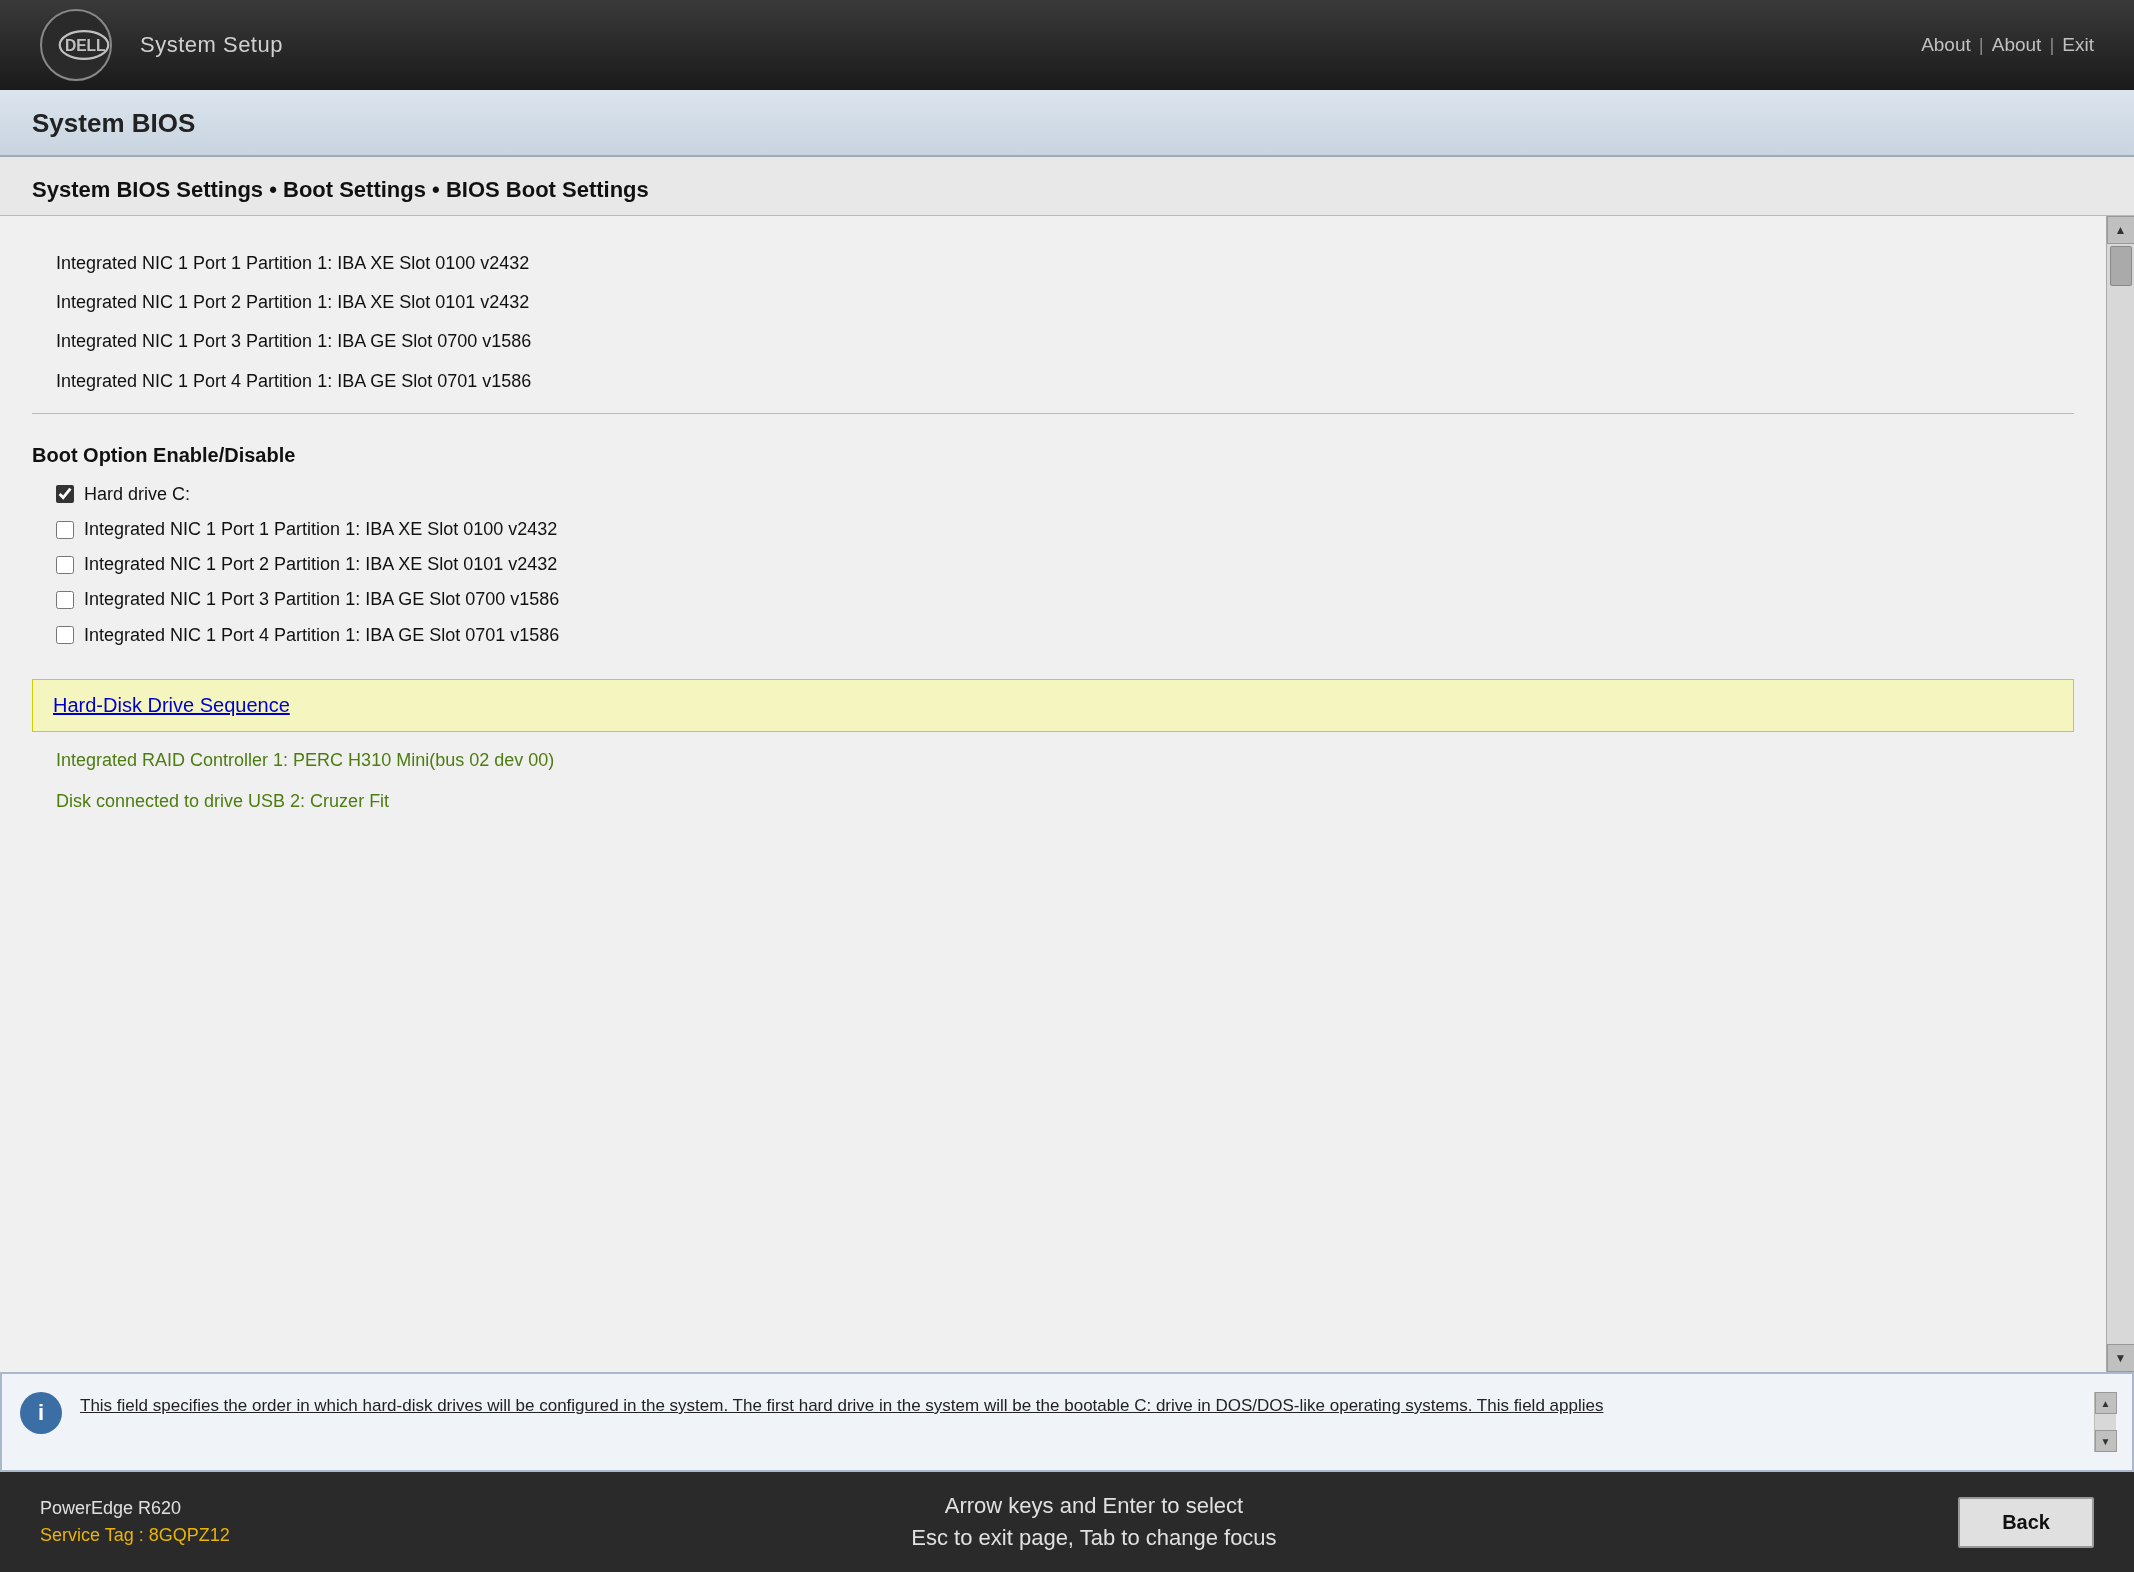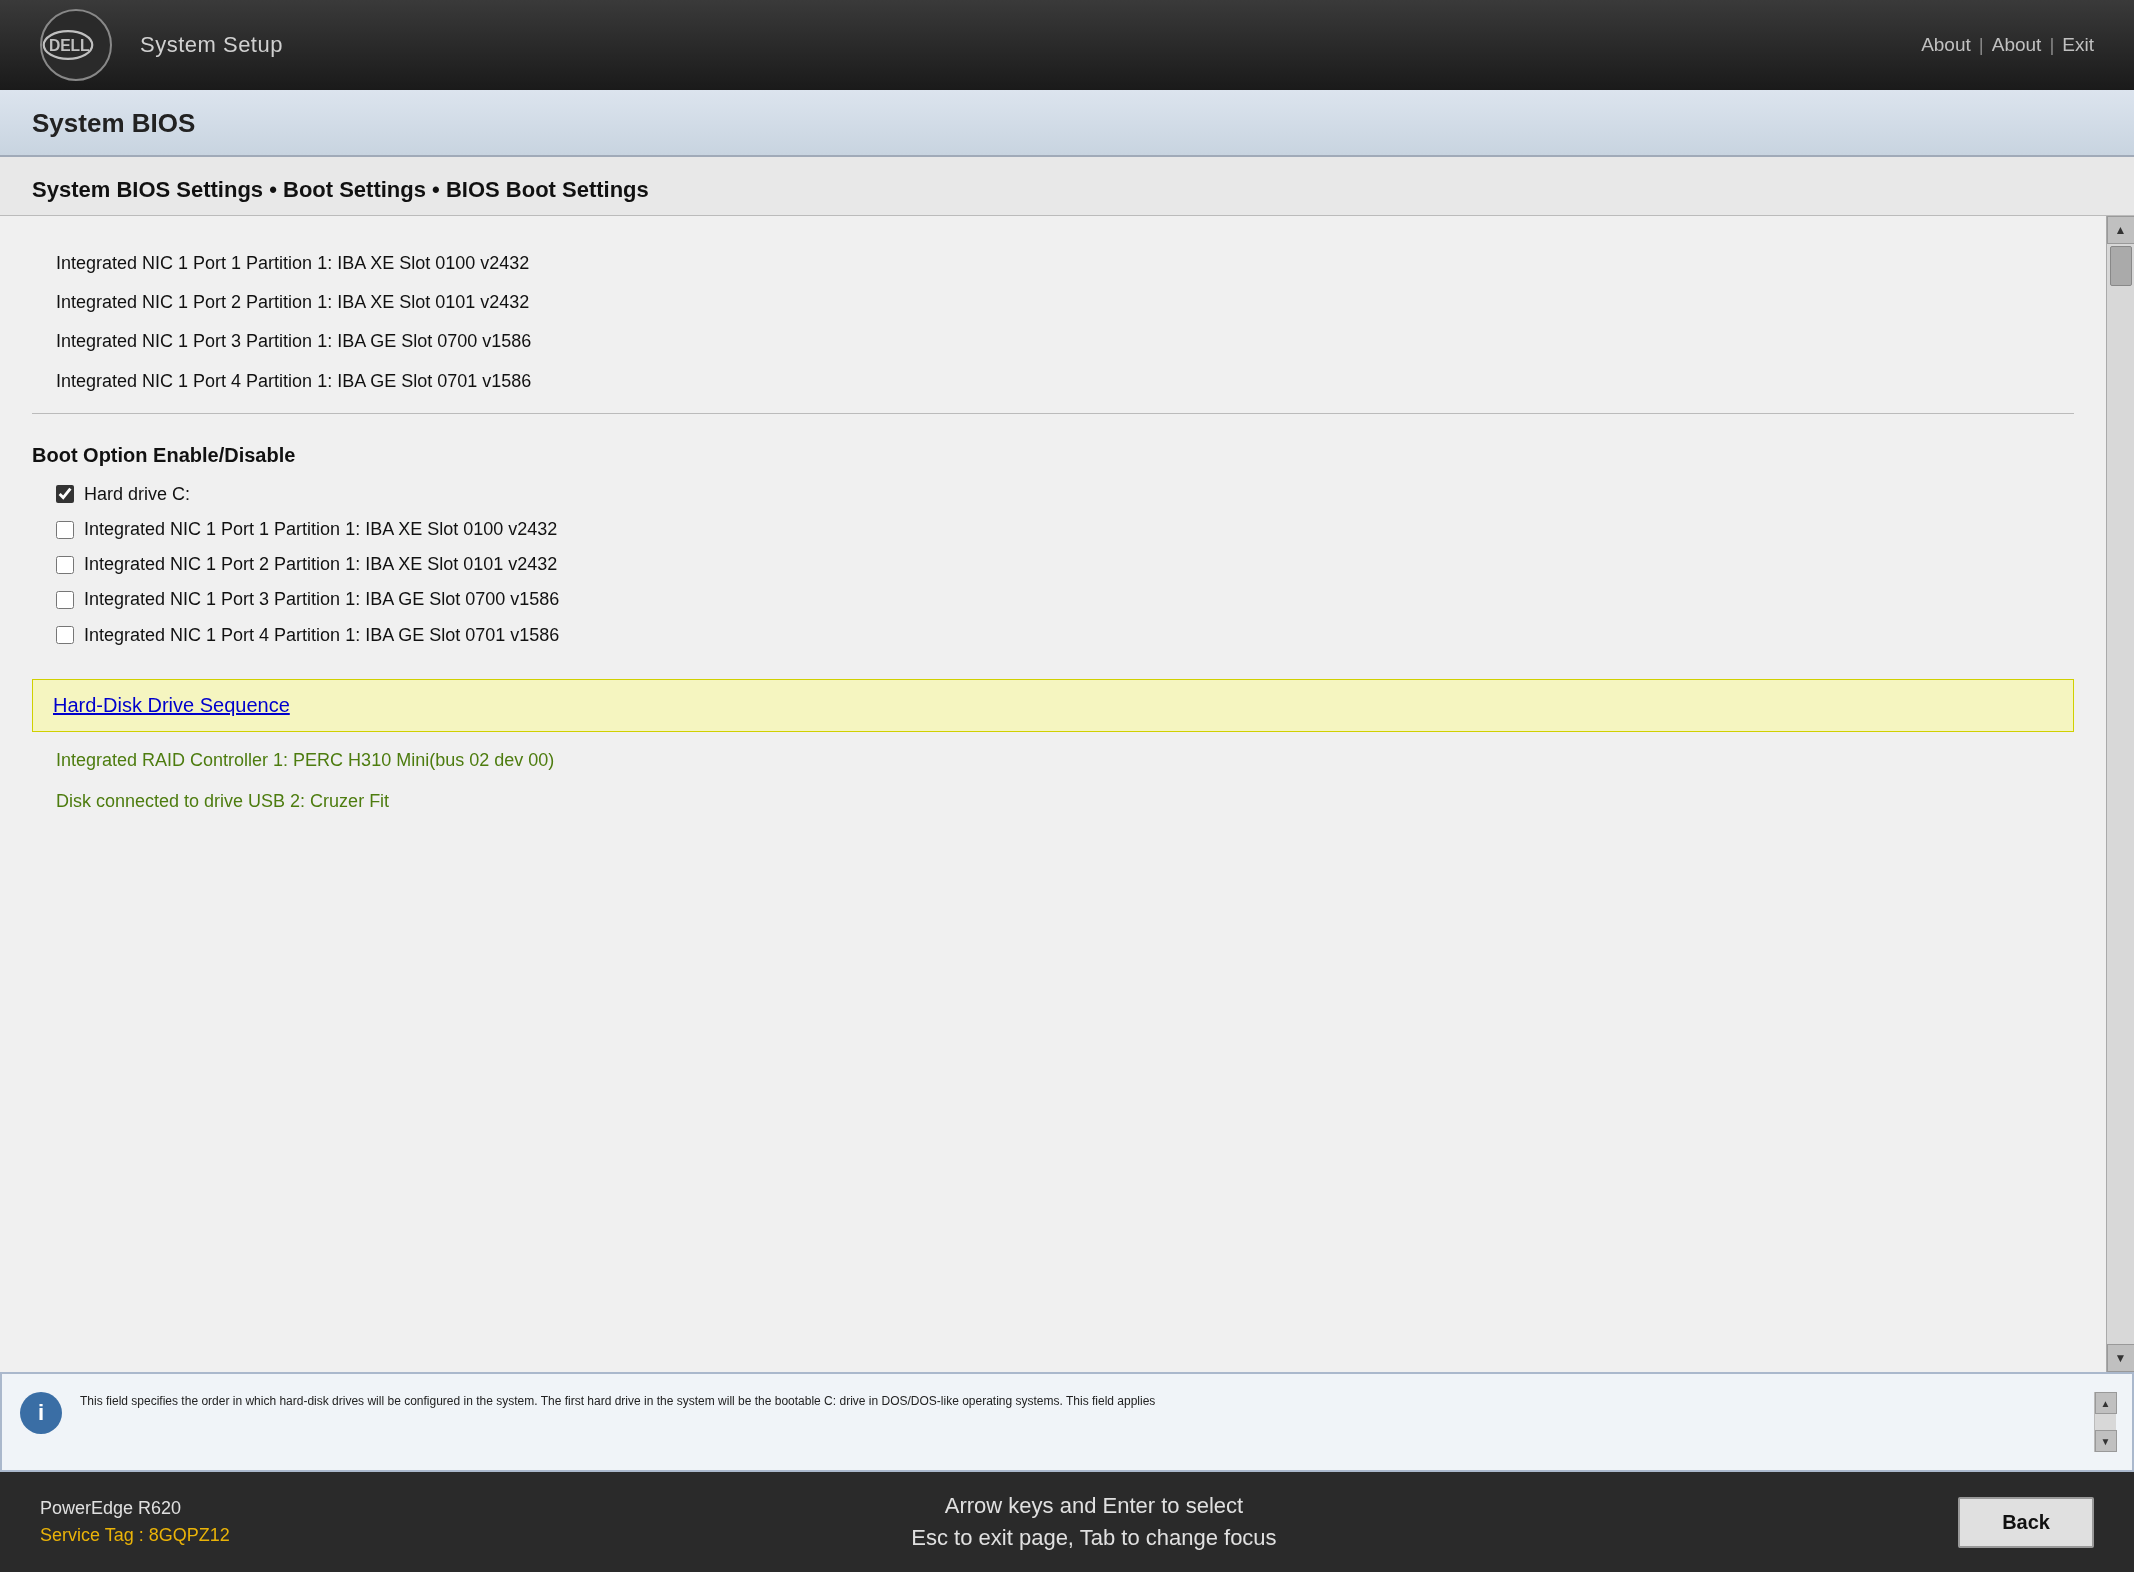--- a/index.html
+++ b/index.html
@@ -28,21 +28,21 @@
       gap: 28px;
     }
     .dell-logo {
       width: 72px;
       height: 72px;
       border-radius: 50%;
       border: 2.5px solid #888;
       background: #2a2a2a;
       display: flex;
       align-items: center;
-      justify-content: flex-start;
+      justify-content: flex-end;
     }
     .dell-logo svg {
       width: 52px;
       height: 32px;
     }
     .header-title {
       color: #d0d0d0;
       font-size: 22px;
       font-weight: normal;
       letter-spacing: 0.5px;
@@ -219,24 +219,25 @@
       display: flex;
       align-items: center;
       justify-content: center;
       flex-shrink: 0;
       margin-right: 18px;
       color: white;
       font-size: 22px;
       font-weight: bold;
     }
     .info-text {
-      font-size: 12px;
+      font-size: 17px;
       color: #222;
       line-height: 1.6;
       flex: 1;
+      text-decoration: underline;
     }
     .info-scrollbar {
       width: 22px;
       background: #d0d0d0;
       border-left: 1px solid #bbb;
       display: flex;
       flex-direction: column;
       align-items: center;
       align-self: stretch;
     }

